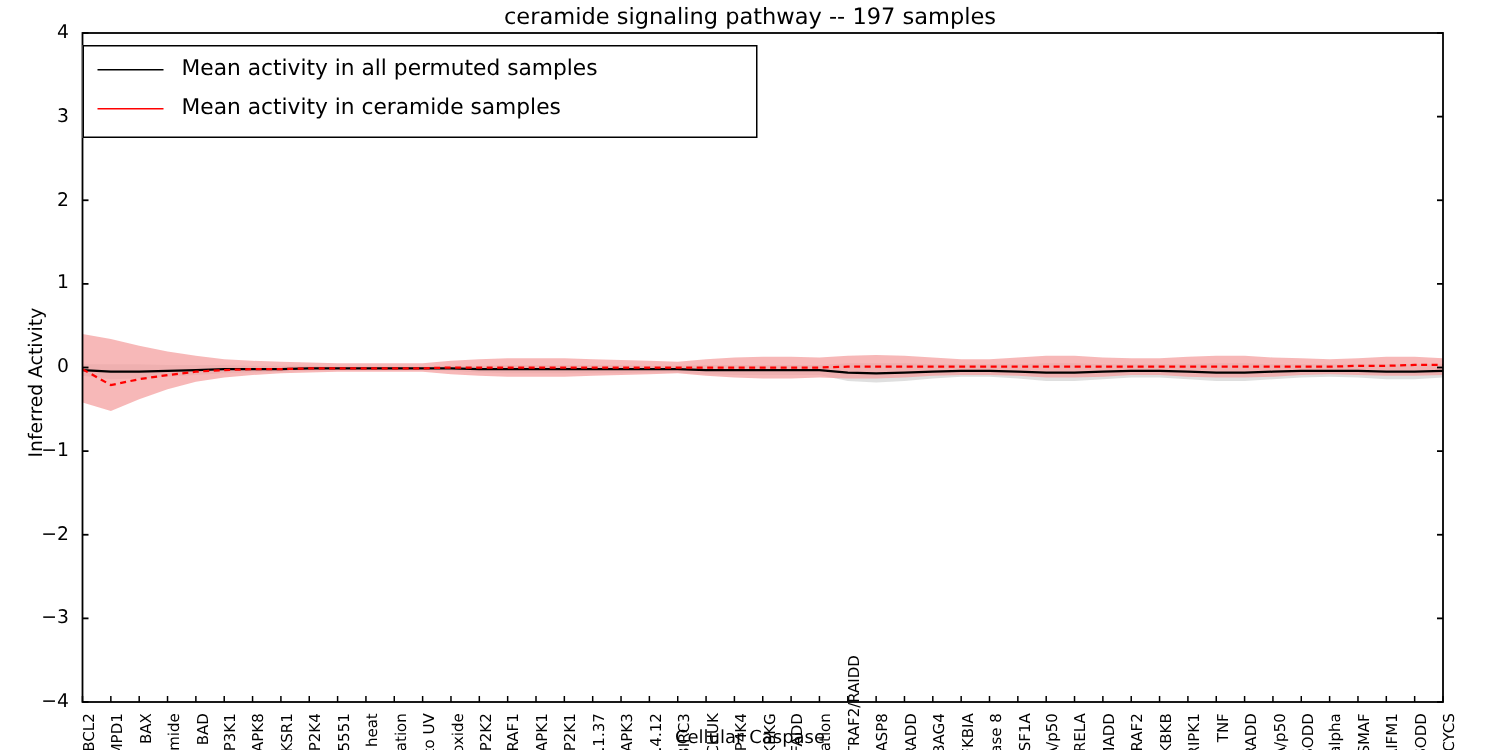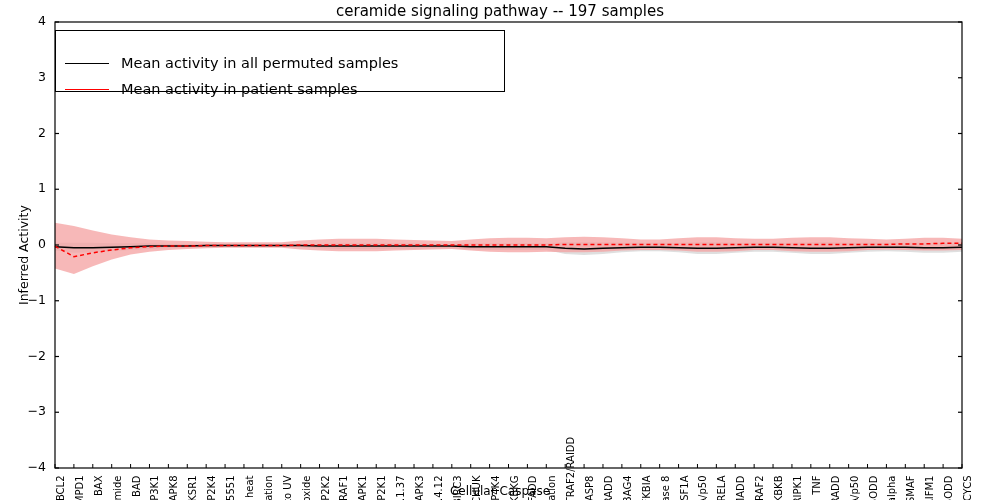--- a/index.html
+++ b/index.html
@@ -190,21 +190,21 @@
     <div class="xtick" style="left: 710.312px; width: 200px; top: 470px; text-align: right;">NSMAF</div>
     <div class="xtick" style="left: 729.208px; width: 200px; top: 470px; text-align: right;">AIFM1</div>
     <div class="xtick" style="left: 748.104px; width: 200px; top: 470px; text-align: right;">TNF/TNF R/SODD</div>
     <div class="xtick" style="left: 767px; width: 200px; top: 470px; text-align: right;">CYCS</div>
   </div>
 
 <div class="ylab" style="left:16px;top:305px;transform:rotate(-90deg);">Inferred Activity</div>
 <div class="xlab" style="top:484px;">Cellular Caspase</div>
 
 <div class="legendbox" style="left:55px;top:30px;width:450px;height:62px;">
-  <div class="legrow" style="margin-top:19px;">
+  <div class="legrow" style="margin-top:2px;">
     <span class="legline"></span>
     <span class="legtxt">Mean activity in all permuted samples</span>
   </div>
   <div class="legrow">
     <span class="legline red"></span>
-    <span class="legtxt">Mean activity in patient samples</span>
+    <span class="legtxt">Mean activity in ceramide samples</span>
   </div>
 </div>
 
 </body></html>

